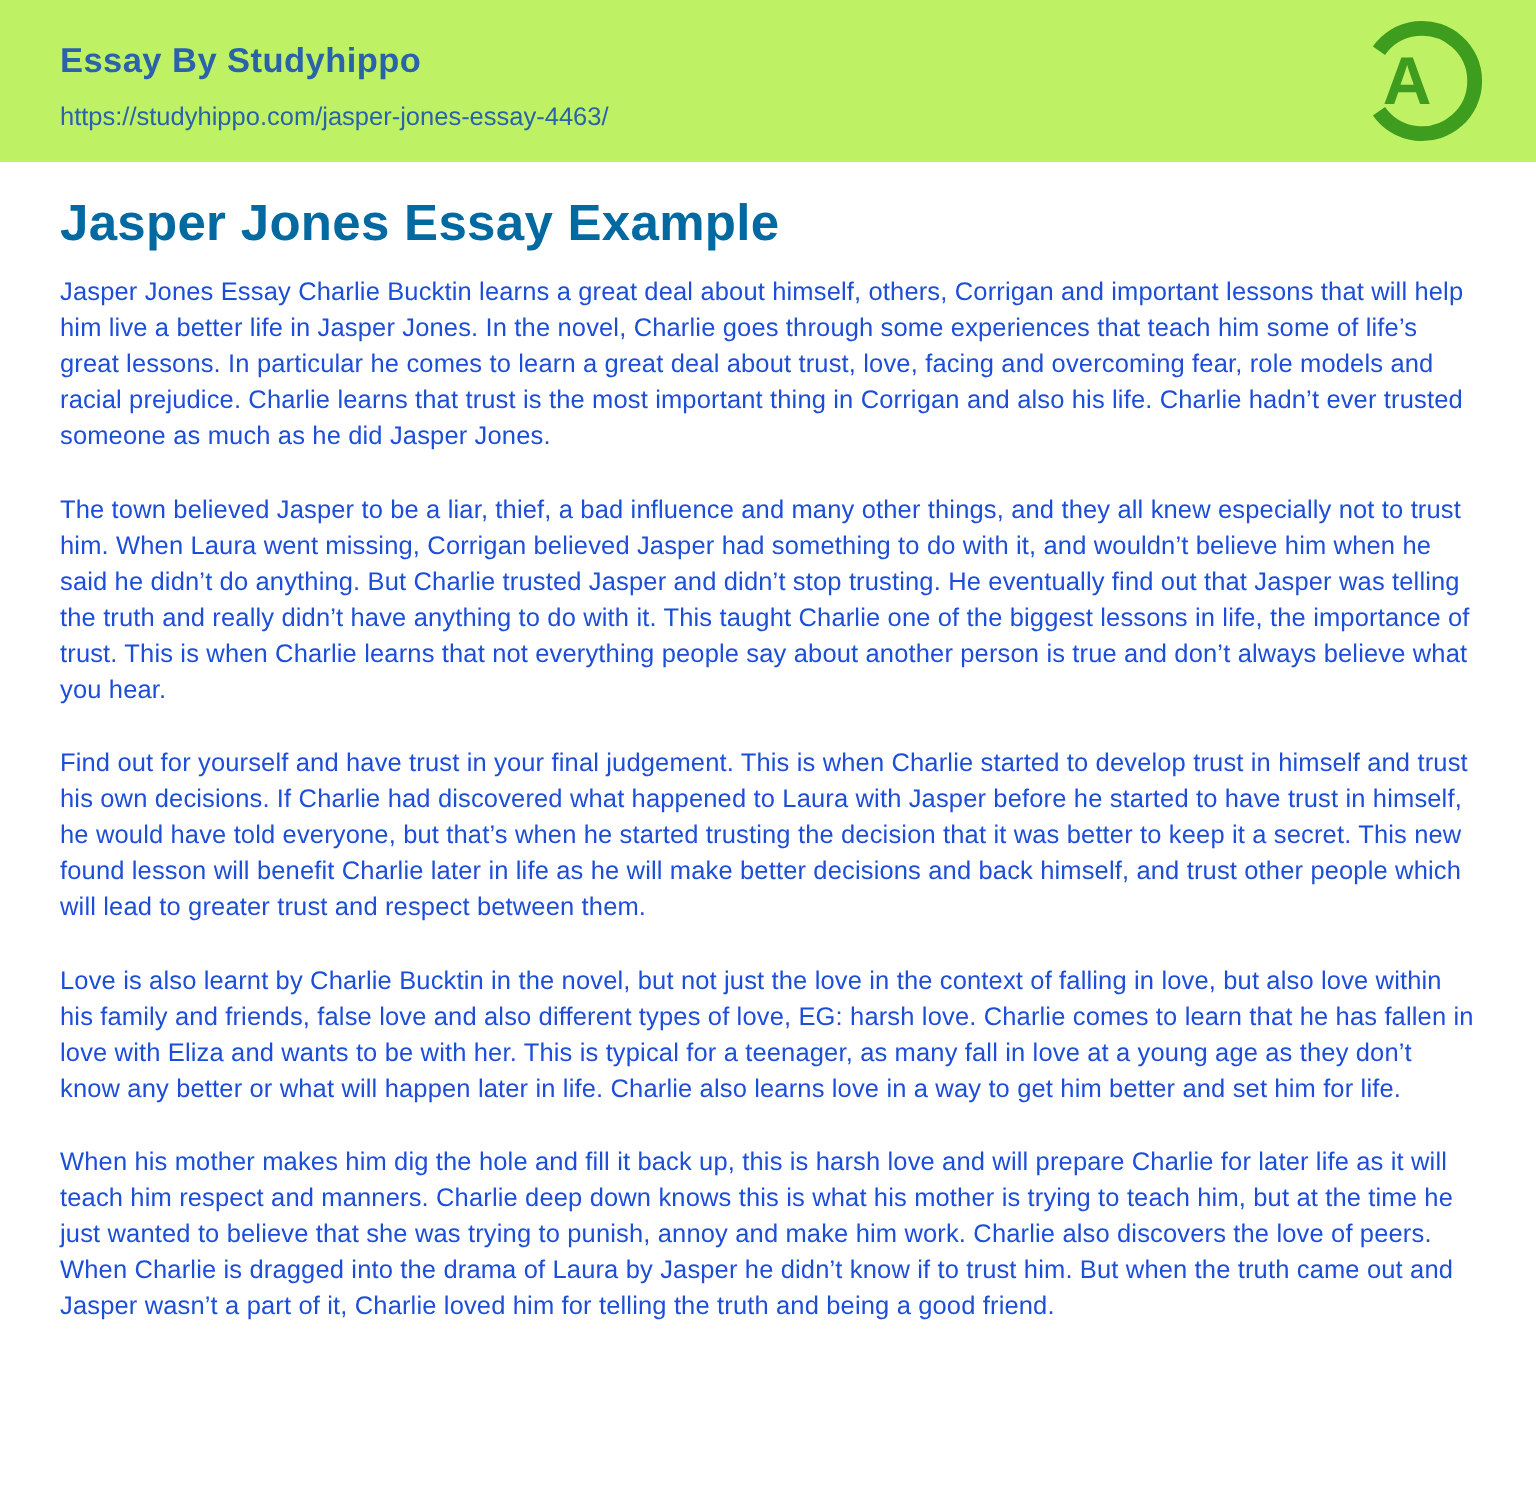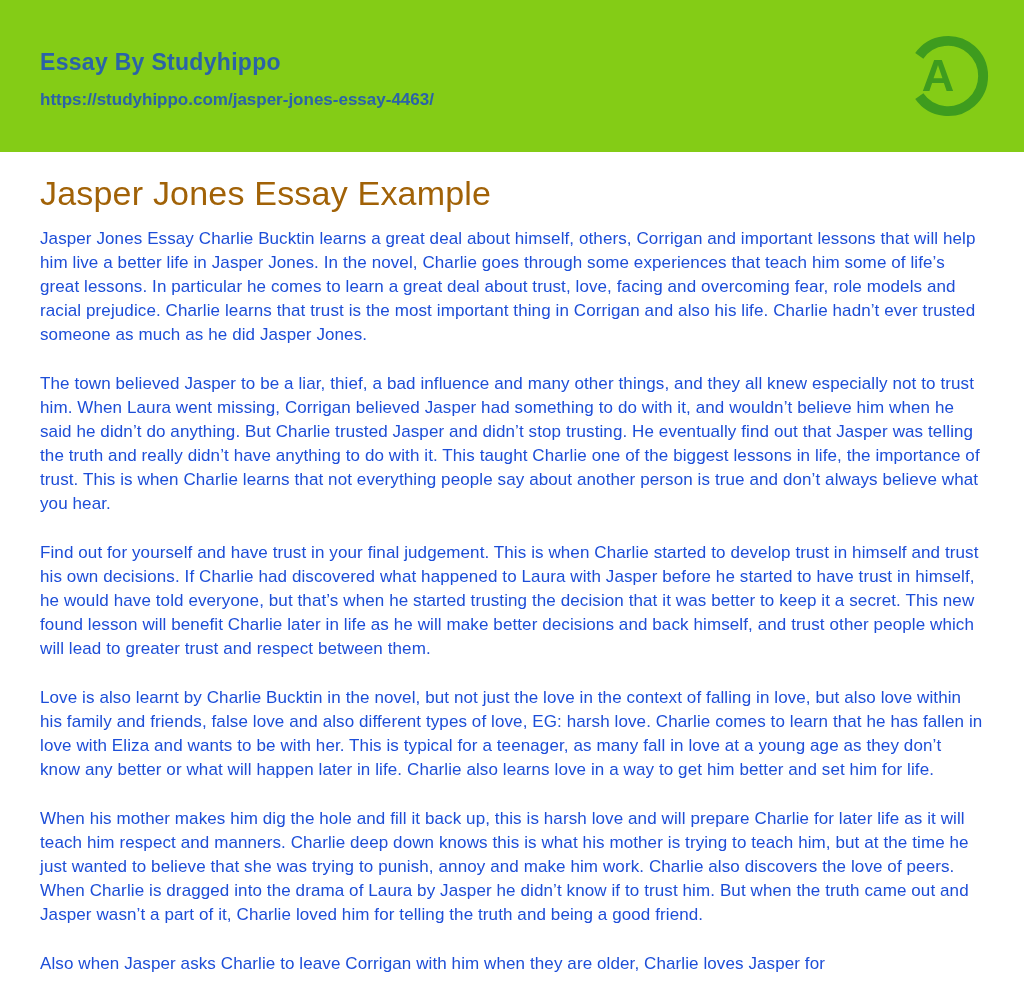--- a/index.html
+++ b/index.html
@@ -4,54 +4,54 @@
 <style>
   * { margin: 0; padding: 0; box-sizing: border-box; }
   html, body {
     width: 1024px; height: 1003px;
     background: #ffffff;
     overflow: hidden;
     font-family: "Liberation Sans", sans-serif;
   }
   .page-header {
     width: 100%;
-    height: 152px;
-    background: #84cc16;
+    height: 108px;
+    background: #bef264;
     display: flex;
     align-items: center;
     justify-content: space-between;
     padding: 0 31px 0 40px;
   }
   .header-text { padding-top: 6px; }
   .site-title {
     color: #2b63a8;
     font-size: 23px;
     font-weight: 700;
     letter-spacing: 0.3px;
     margin-bottom: 14px;
   }
   .essay-url {
     color: #2b63a8;
     font-size: 17px;
-    font-weight: 700;
+    font-weight: 400;
     text-decoration: none;
     display: block;
   }
   .logo-wrap {
     width: 90px; height: 90px;
     flex: 0 0 auto;
   }
   .logo-wrap svg { width: 100%; height: 100%; display: block; }
   .essay-content {
     padding: 22px 40px 0 40px;
   }
   .page-title {
-    color: #a16207;
+    color: #0369a1;
     font-size: 34px;
-    font-weight: 400;
+    font-weight: 700;
     letter-spacing: 0.2px;
     margin-bottom: 14px;
   }
   .essay-paragraph {
     color: #1d4ed8;
     font-size: 17px;
     line-height: 24px;
     margin-bottom: 25px;
     letter-spacing: 0.1px;
   }
@@ -72,14 +72,13 @@
   </div>
 </header>
 
 <main class="essay-content">
   <h1 class="page-title">Jasper Jones Essay Example</h1>
   <p class="essay-paragraph">Jasper Jones Essay Charlie Bucktin learns a great deal about himself, others, Corrigan and important lessons that will help him live a better life in Jasper Jones. In the novel, Charlie goes through some experiences that teach him some of life’s great lessons. In particular he comes to learn a great deal about trust, love, facing and overcoming fear, role models and racial prejudice. Charlie learns that trust is the most important thing in Corrigan and also his life. Charlie hadn’t ever trusted someone as much as he did Jasper Jones.</p>
   <p class="essay-paragraph">The town believed Jasper to be a liar, thief, a bad influence and many other things, and they all knew especially not to trust him. When Laura went missing, Corrigan believed Jasper had something to do with it, and wouldn’t believe him when he said he didn’t do anything. But Charlie trusted Jasper and didn’t stop trusting. He eventually find out that Jasper was telling the truth and really didn’t have anything to do with it. This taught Charlie one of the biggest lessons in life, the importance of trust. This is when Charlie learns that not everything people say about another person is true and don’t always believe what you hear.</p>
   <p class="essay-paragraph">Find out for yourself and have trust in your final judgement. This is when Charlie started to develop trust in himself and trust his own decisions. If Charlie had discovered what happened to Laura with Jasper before he started to have trust in himself, he would have told everyone, but that’s when he started trusting the decision that it was better to keep it a secret. This new found lesson will benefit Charlie later in life as he will make better decisions and back himself, and trust other people which will lead to greater trust and respect between them.</p>
   <p class="essay-paragraph">Love is also learnt by Charlie Bucktin in the novel, but not just the love in the context of falling in love, but also love within his family and friends, false love and also different types of love, EG: harsh love. Charlie comes to learn that he has fallen in love with Eliza and wants to be with her. This is typical for a teenager, as many fall in love at a young age as they don’t know any better or what will happen later in life. Charlie also learns love in a way to get him better and set him for life.</p>
   <p class="essay-paragraph">When his mother makes him dig the hole and fill it back up, this is harsh love and will prepare Charlie for later life as it will teach him respect and manners. Charlie deep down knows this is what his mother is trying to teach him, but at the time he just wanted to believe that she was trying to punish, annoy and make him work. Charlie also discovers the love of peers. When Charlie is dragged into the drama of Laura by Jasper he didn’t know if to trust him. But when the truth came out and Jasper wasn’t a part of it, Charlie loved him for telling the truth and being a good friend.</p>
-  <p class="essay-paragraph">Also when Jasper asks Charlie to leave Corrigan with him when they are older, Charlie loves Jasper for</p>
 </main>
 
 </body></html>

